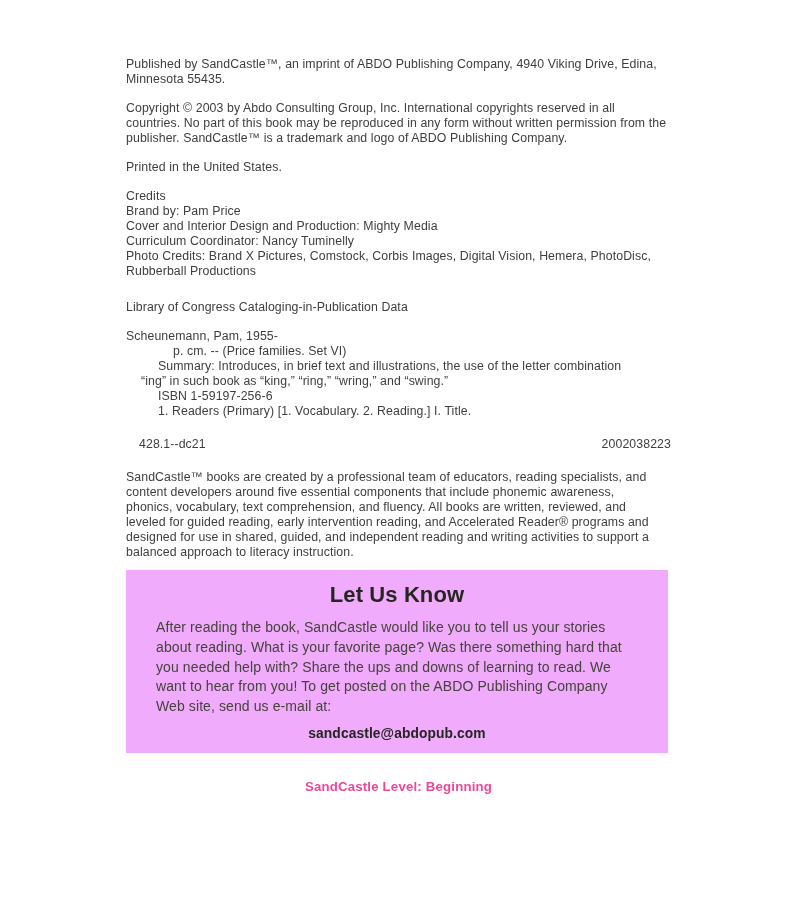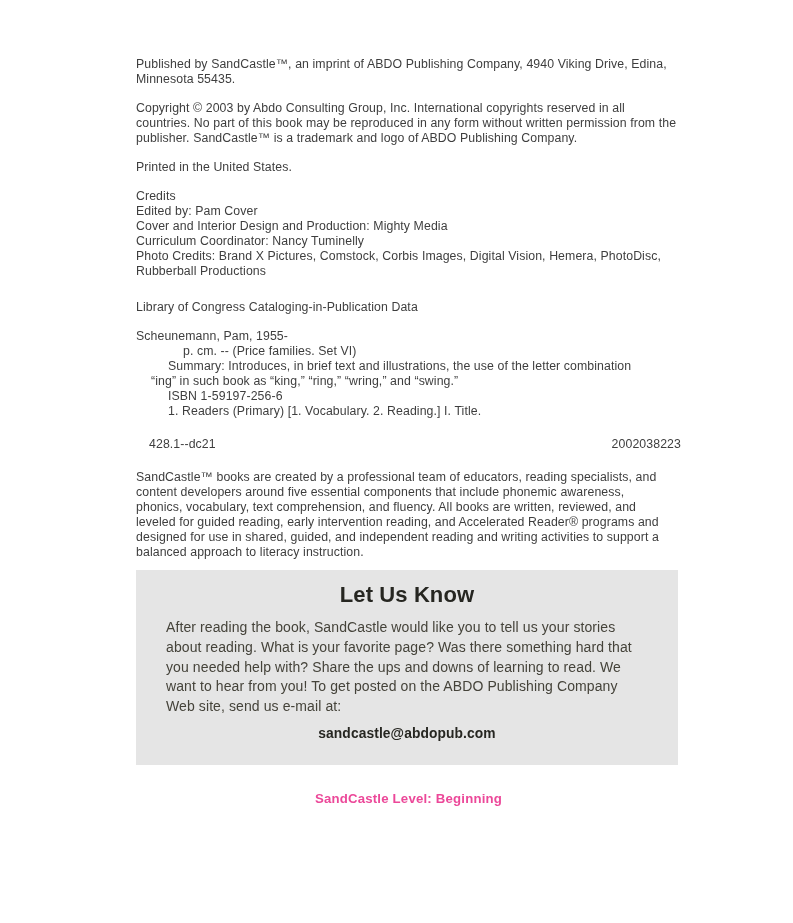--- a/index.html
+++ b/index.html
@@ -7,21 +7,21 @@
     position: relative;
     width: 793px;
     height: 923px;
     background: #ffffff;
     font-family: "Liberation Sans", "DejaVu Sans", sans-serif;
     color: #3e3e3e;
     overflow: hidden;
   }
   .content {
     position: absolute;
-    left: 136px;
+    left: 126px;
     top: 57px;
     width: 545px;
     font-size: 12.3px;
     line-height: 15px;
     letter-spacing: 0.1px;
   }
   .para { margin: 0 0 14px 0; }
   .credits-block { margin: 0 0 21px 0; }
   .credits-line { }
   .loc-heading { margin: 0 0 14px 0; }
@@ -29,22 +29,22 @@
   .ind-0 { padding-left: 0; }
   .ind-h { padding-left: 15px; }
   .ind-1 { padding-left: 32px; }
   .ind-2 { padding-left: 47px; }
   .callnum-block { margin: 0 0 18px 0; padding-left: 13px; }
   .dewey-row { display: flex; justify-content: space-between; }
   .sandcastle-para { margin: 0 8px 10px 0; }
   .letusknow-box {
     width: 542px;
     box-sizing: border-box;
-    background: #e5e5e5;
-    padding: 12px 30px 24px 30px;
+    background: #f0abfc;
+    padding: 12px 30px 12px 30px;
     margin: 0 0 26px 0;
   }
   .letusknow-title {
     text-align: center;
     font-size: 22px;
     line-height: 26px;
     font-weight: bold;
     color: #262621;
     margin: 0 0 10px 0;
   }
@@ -75,21 +75,21 @@
   <div class="content">
 
     <p class="para">Published by SandCastle™, an imprint of ABDO Publishing Company, 4940 Viking Drive, Edina, Minnesota 55435.</p>
 
     <p class="para">Copyright © 2003 by Abdo Consulting Group, Inc. International copyrights reserved in all countries. No part of this book may be reproduced in any form without written permission from the publisher. SandCastle™ is a trademark and logo of ABDO Publishing Company.</p>
 
     <p class="para">Printed in the United States.</p>
 
     <div class="credits-block">
       <div class="credits-line">Credits</div>
-      <div class="credits-line">Edited by: Pam Cover</div>
+      <div class="credits-line">Brand by: Pam Price</div>
       <div class="credits-line">Cover and Interior Design and Production: Mighty Media</div>
       <div class="credits-line">Curriculum Coordinator: Nancy Tuminelly</div>
       <div class="credits-line">Photo Credits: Brand X Pictures, Comstock, Corbis Images, Digital Vision, Hemera, PhotoDisc, Rubberball Productions</div>
     </div>
 
     <p class="loc-heading">Library of Congress Cataloging-in-Publication Data</p>
 
     <div class="loc-block">
       <div class="ind-0">Scheunemann, Pam, 1955-</div>
       <div class="ind-2">p. cm. -- (Price families. Set VI)</div>

